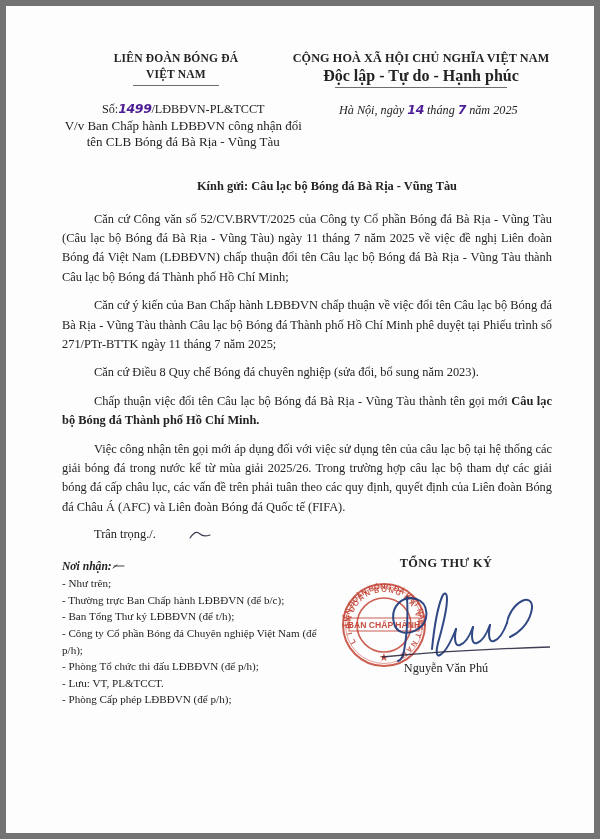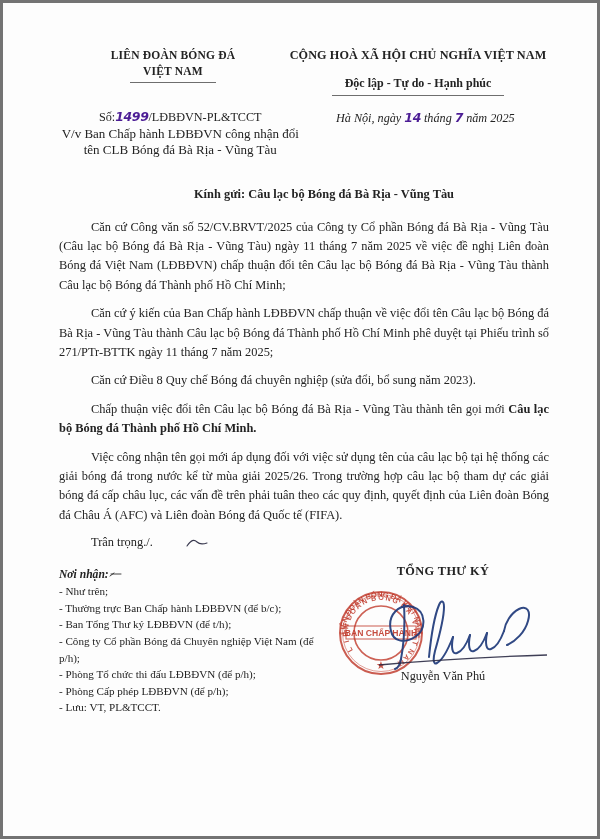--- a/index.html
+++ b/index.html
@@ -9,21 +9,21 @@
   }
   body {
     font-family: "Liberation Serif", "DejaVu Serif", serif;
   }
   .page {
     position: relative;
     width: 600px;
     height: 839px;
     background: #ffffff;
     box-sizing: border-box;
-    border: 3px solid #737373;
+    border: 6px solid #737373;
     overflow: hidden;
   }
   .sheet {
     position: absolute;
     left: 0;
     top: 0;
     width: 598px;
     height: 837px;
     background: #fdfdfd;
     box-sizing: border-box;
@@ -59,23 +59,23 @@
     letter-spacing: 0.2px;
   }
   .nation-name {
     font-weight: bold;
     font-size: 12.2px;
     line-height: 16px;
     letter-spacing: 0.1px;
   }
   .motto {
     font-weight: bold;
-    font-size: 12px;
+    font-size: 16px;
     line-height: 17px;
-    margin-top: 12px;
+    margin-top: 1px;
   }
   .rule {
     height: 1px;
     background: #6e6e6e;
     margin: 3px auto 0 auto;
   }
   .rule-left { width: 86px; }
   .rule-right { width: 172px; }
 
   
@@ -270,22 +270,22 @@
         <div class="recipients">
           <div class="recipients-title"><span>Nơi nhận:</span><span class="tick"><svg width="14" height="8" viewBox="0 0 14 8">
                   <path d="M1 5 L5 2 M2 3 L12 3" stroke="#2b2b2b" stroke-width="0.9" fill="none" stroke-linecap="round"></path>
                 </svg></span></div>
           <ul>
             <li>- Như trên;</li>
             <li>- Thường trực Ban Chấp hành LĐBĐVN (để b/c);</li>
             <li>- Ban Tổng Thư ký LĐBĐVN (để t/h);</li>
             <li>- Công ty Cổ phần Bóng đá Chuyên nghiệp Việt Nam (để p/h);</li>
             <li>- Phòng Tổ chức thi đấu LĐBĐVN (để p/h);</li>
+            <li>- Lưu: VT, PL&amp;TCCT.</li>
             <li>- Phòng Cấp phép LĐBĐVN (để p/h);</li>
-            <li>- Lưu: VT, PL&amp;TCCT.</li>
           </ul>
         </div>
 
         <div class="signature">
           <div class="sig-title">TỔNG THƯ KÝ</div>
 
           <div class="sig-space">
 
             <svg class="stamp" viewBox="0 0 104 104">
               <defs>

